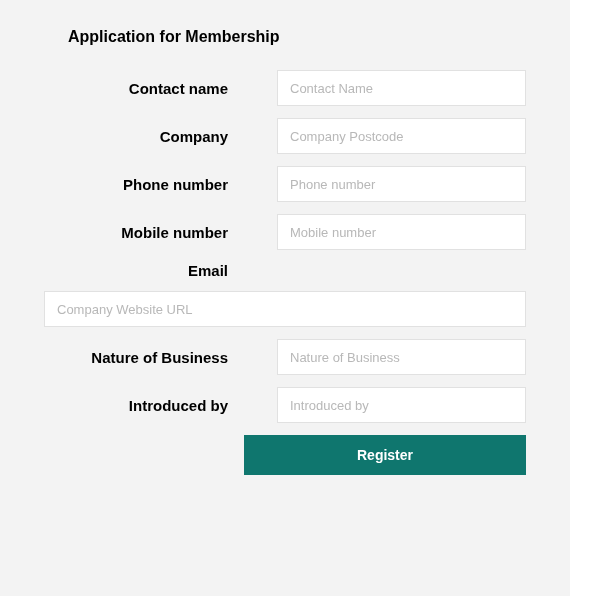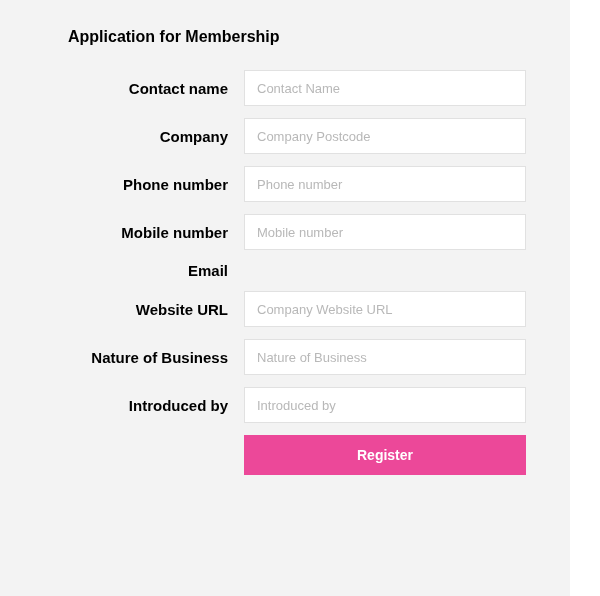--- a/index.html
+++ b/index.html
@@ -23,20 +23,21 @@
       font-size: 16px;
       font-weight: 700;
       color: #000;
       margin-bottom: 24px;
       margin-left: 24px;
     }
     .form-row {
       display: flex;
       align-items: center;
       margin-bottom: 12px;
+      gap: 33px;
     }
     .form-label {
       flex: 0 0 200px;
       text-align: right;
       padding-right: 16px;
       font-size: 15px;
       font-weight: 700;
       color: #000;
     }
     .form-input {
@@ -56,21 +57,21 @@
     .submit-row {
       display: flex;
       margin-top: 8px;
     }
     .submit-spacer {
       flex: 0 0 200px;
     }
     .submit-button {
       flex: 1;
       height: 40px;
-      background: #ec4899;
+      background: #0f766e;
       color: #fff;
       border: none;
       font-size: 14px;
       font-weight: 700;
       cursor: pointer;
       font-family: inherit;
     }
   </style>
 </head>
 <body>
@@ -98,21 +99,20 @@
   <div class="form-row">
     <label class="form-label">Mobile number</label>
     <input class="form-input" type="text" placeholder="Mobile number" style="">
   </div>
 
   <div class="form-row">
     <label class="form-label">Email</label>
   </div>
 
   <div class="form-row">
-    <label class="form-label">Website URL</label>
     <input class="form-input" type="text" placeholder="Company Website URL" style="">
   </div>
 
   <div class="form-row">
     <label class="form-label">Nature of Business</label>
     <input class="form-input" type="text" placeholder="Nature of Business" style="">
   </div>
 
   <div class="form-row">
     <label class="form-label">Introduced by</label>

